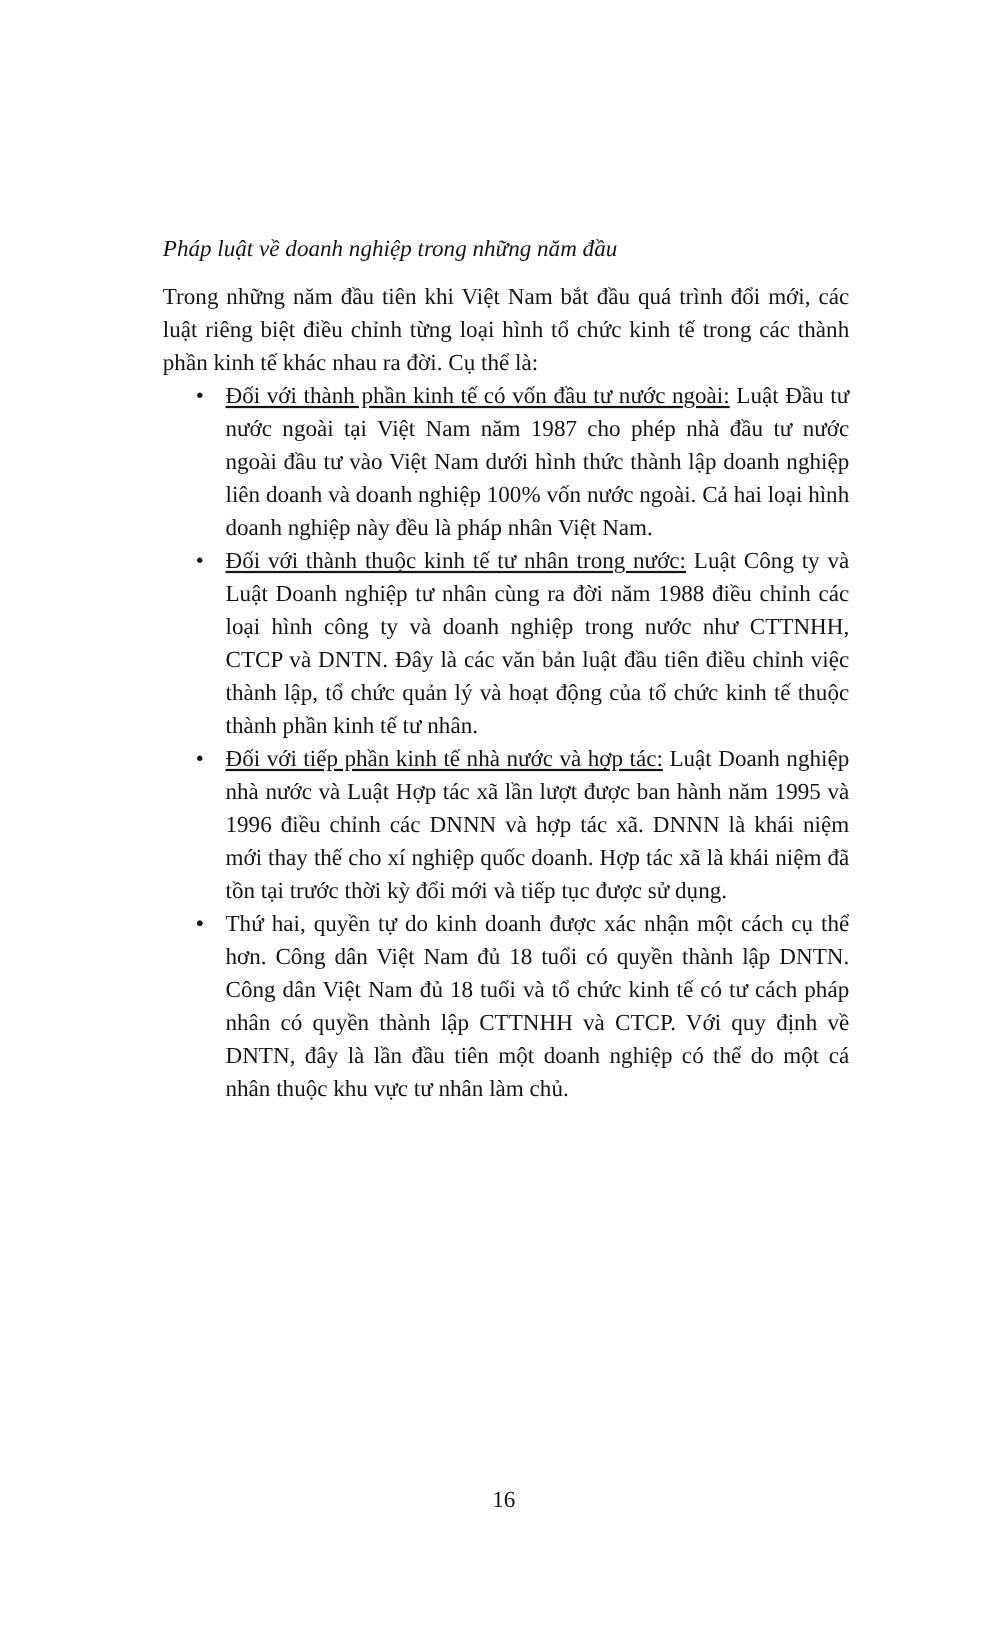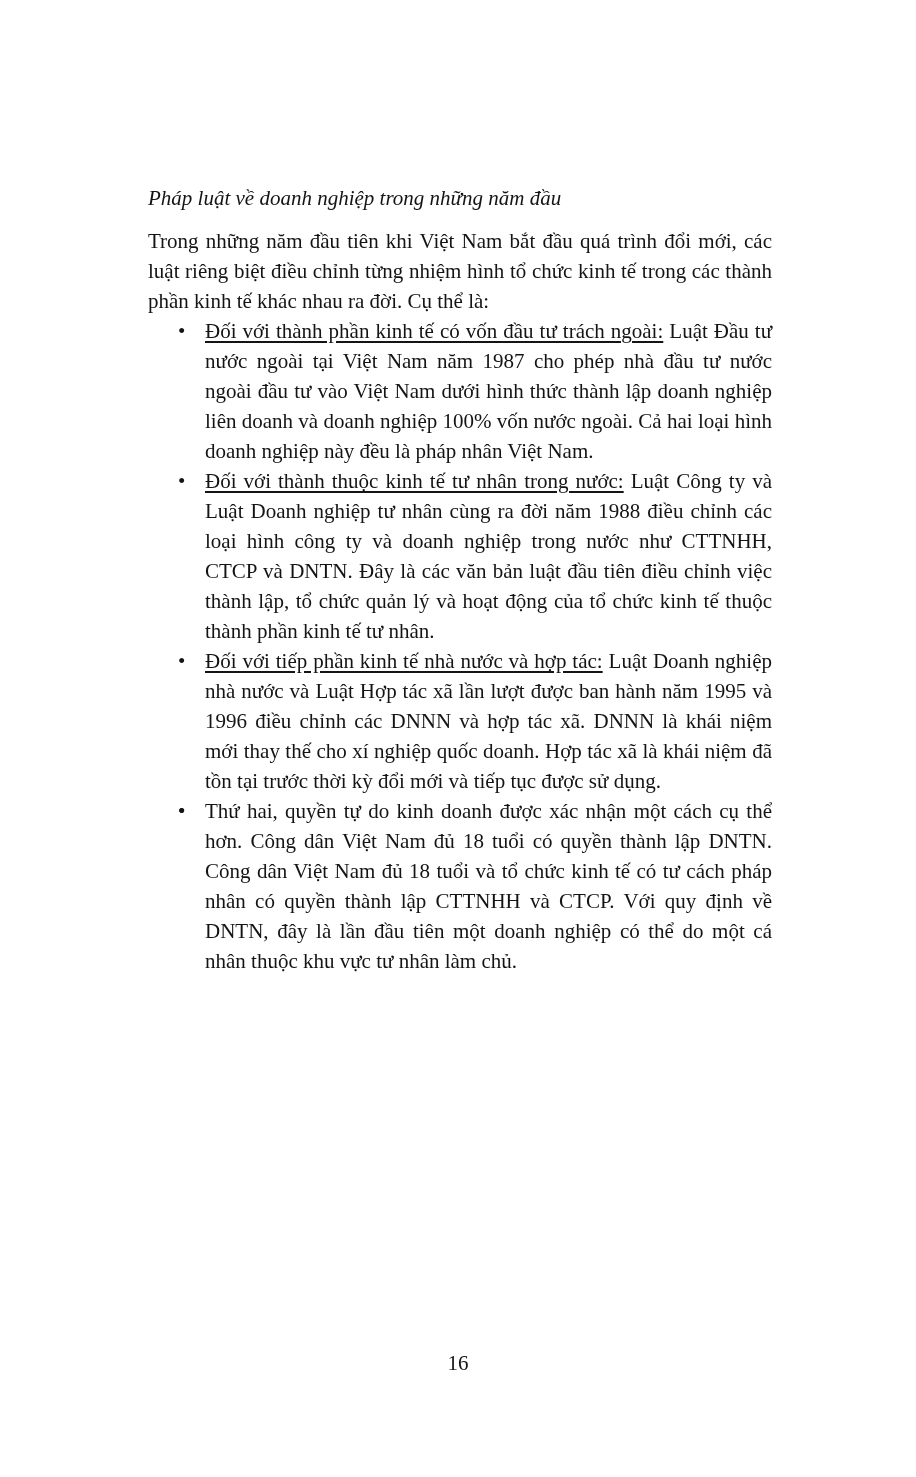--- a/index.html
+++ b/index.html
@@ -27,20 +27,21 @@
     line-height: 30px;
     text-align: justify;
   }
   .heading {
     font-style: italic;
     font-weight: normal;
     font-size: 21px;
     line-height: 30px;
     text-align: left;
     margin-bottom: 13px;
+    margin-top: 28px;
   }
   .para {
     margin: 0;
   }
   .para.indent {
     text-indent: 27px;
   }
   ul.bullets {
     list-style: none;
     margin: 0;
@@ -70,26 +71,26 @@
   }
 </style>
 </head>
 <body>
 
 <div class="sheet">
   <div class="content">
 
     <h2 class="heading">Pháp luật về doanh nghiệp trong những năm đầu</h2>
 
-    <p class="para">Trong những năm đầu tiên khi Việt Nam bắt đầu quá trình đổi mới, các luật riêng biệt điều chỉnh từng nhiệm hình tổ chức kinh tế trong các thành phần kinh tế khác nhau ra đời. Cụ thể là:</p>
+    <p class="para">Trong những năm đầu tiên khi Việt Nam bắt đầu quá trình đổi mới, các luật riêng biệt điều chỉnh từng loại hình tổ chức kinh tế trong các thành phần kinh tế khác nhau ra đời. Cụ thể là:</p>
 
     <ul class="bullets">
       <li class="bullet-item">
         <span class="marker">•</span>
-        <span class="lead">Đối với thành phần kinh tế có vốn đầu tư trách ngoài:</span>
+        <span class="lead">Đối với thành phần kinh tế có vốn đầu tư nước ngoài:</span>
         <span class="bullet-text">Luật Đầu tư nước ngoài tại Việt Nam năm 1987 cho phép nhà đầu tư nước ngoài đầu tư vào Việt Nam dưới hình thức thành lập doanh nghiệp liên doanh và doanh nghiệp 100% vốn nước ngoài. Cả hai loại hình doanh nghiệp này đều là pháp nhân Việt Nam.</span>
       </li>
       <li class="bullet-item">
         <span class="marker">•</span>
         <span class="lead">Đối với thành thuộc kinh tế tư nhân trong nước:</span>
         <span class="bullet-text">Luật Công ty và Luật Doanh nghiệp tư nhân cùng ra đời năm 1988 điều chỉnh các loại hình công ty và doanh nghiệp trong nước như CTTNHH, CTCP và DNTN. Đây là các văn bản luật đầu tiên điều chỉnh việc thành lập, tổ chức quản lý và hoạt động của tổ chức kinh tế thuộc thành phần kinh tế tư nhân.</span>
       </li>
       <li class="bullet-item">
         <span class="marker">•</span>
         <span class="lead">Đối với tiếp phần kinh tế nhà nước và hợp tác:</span>

